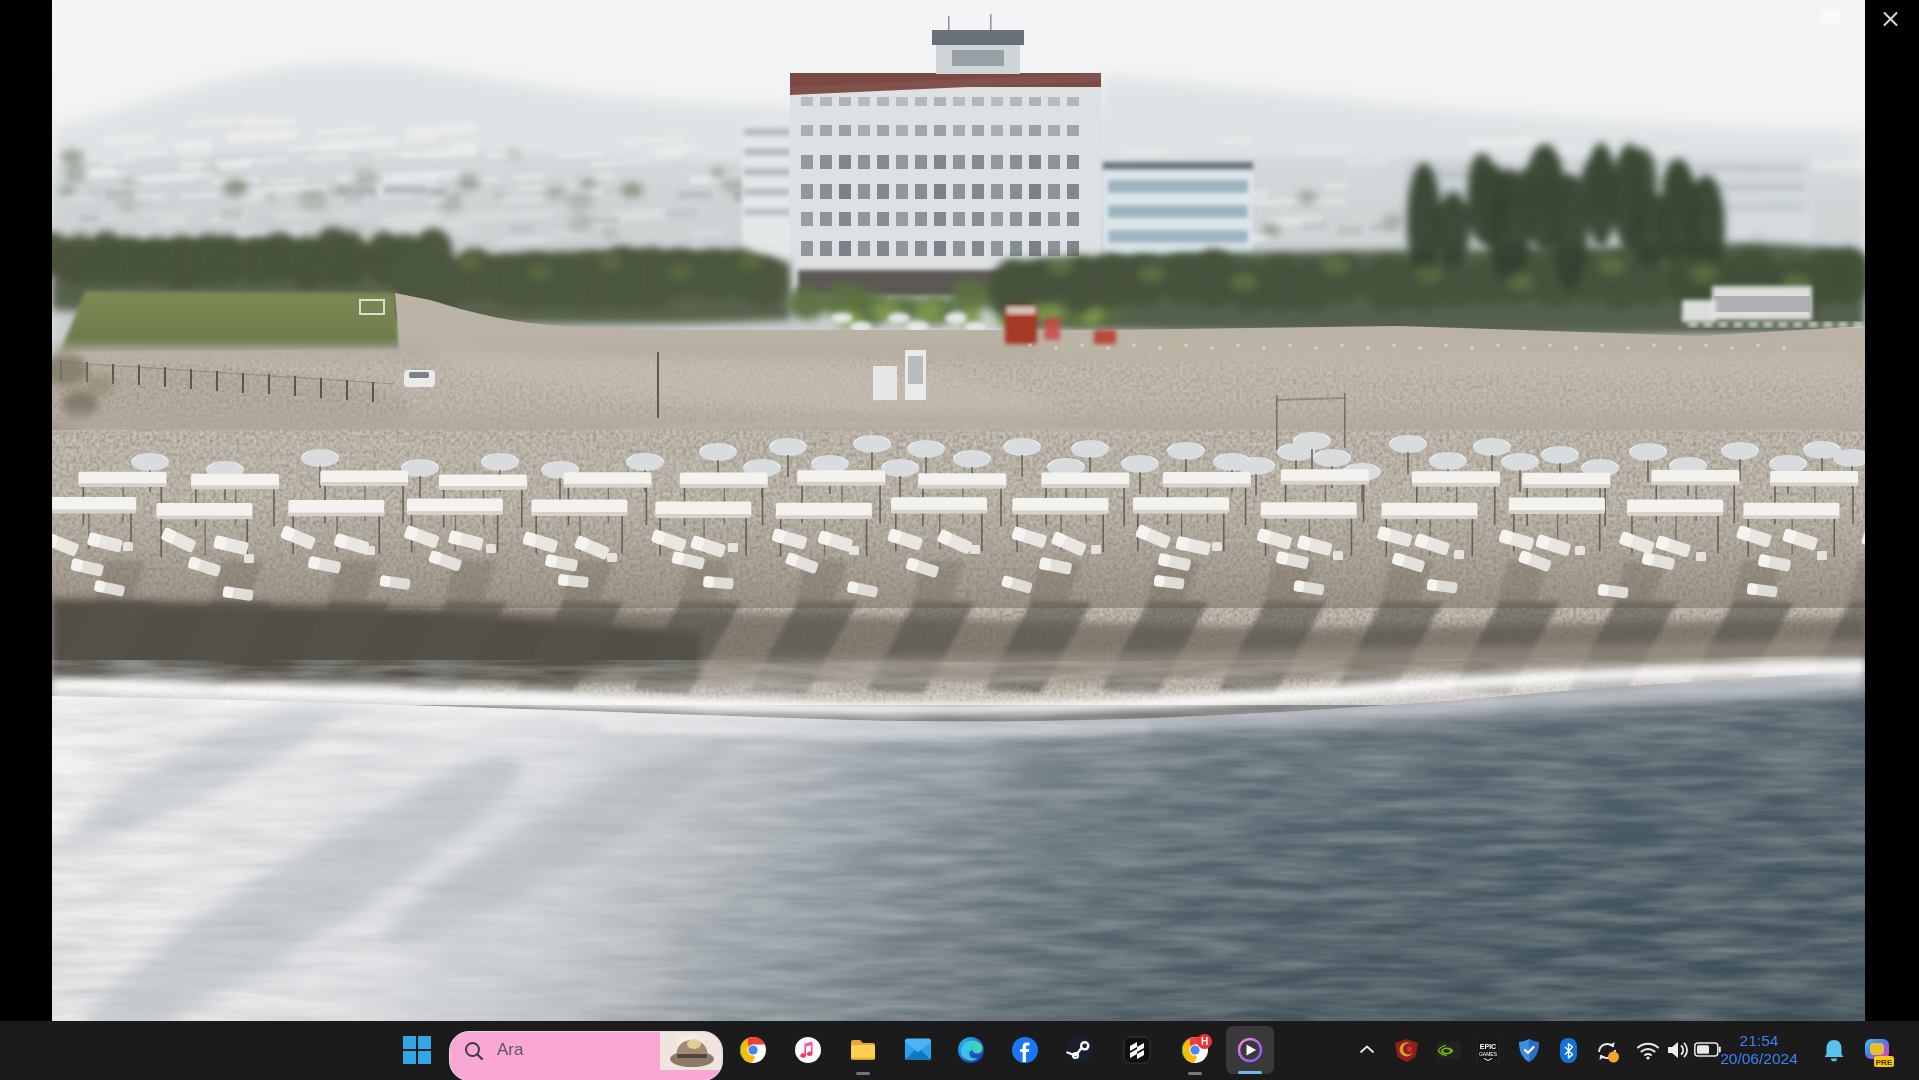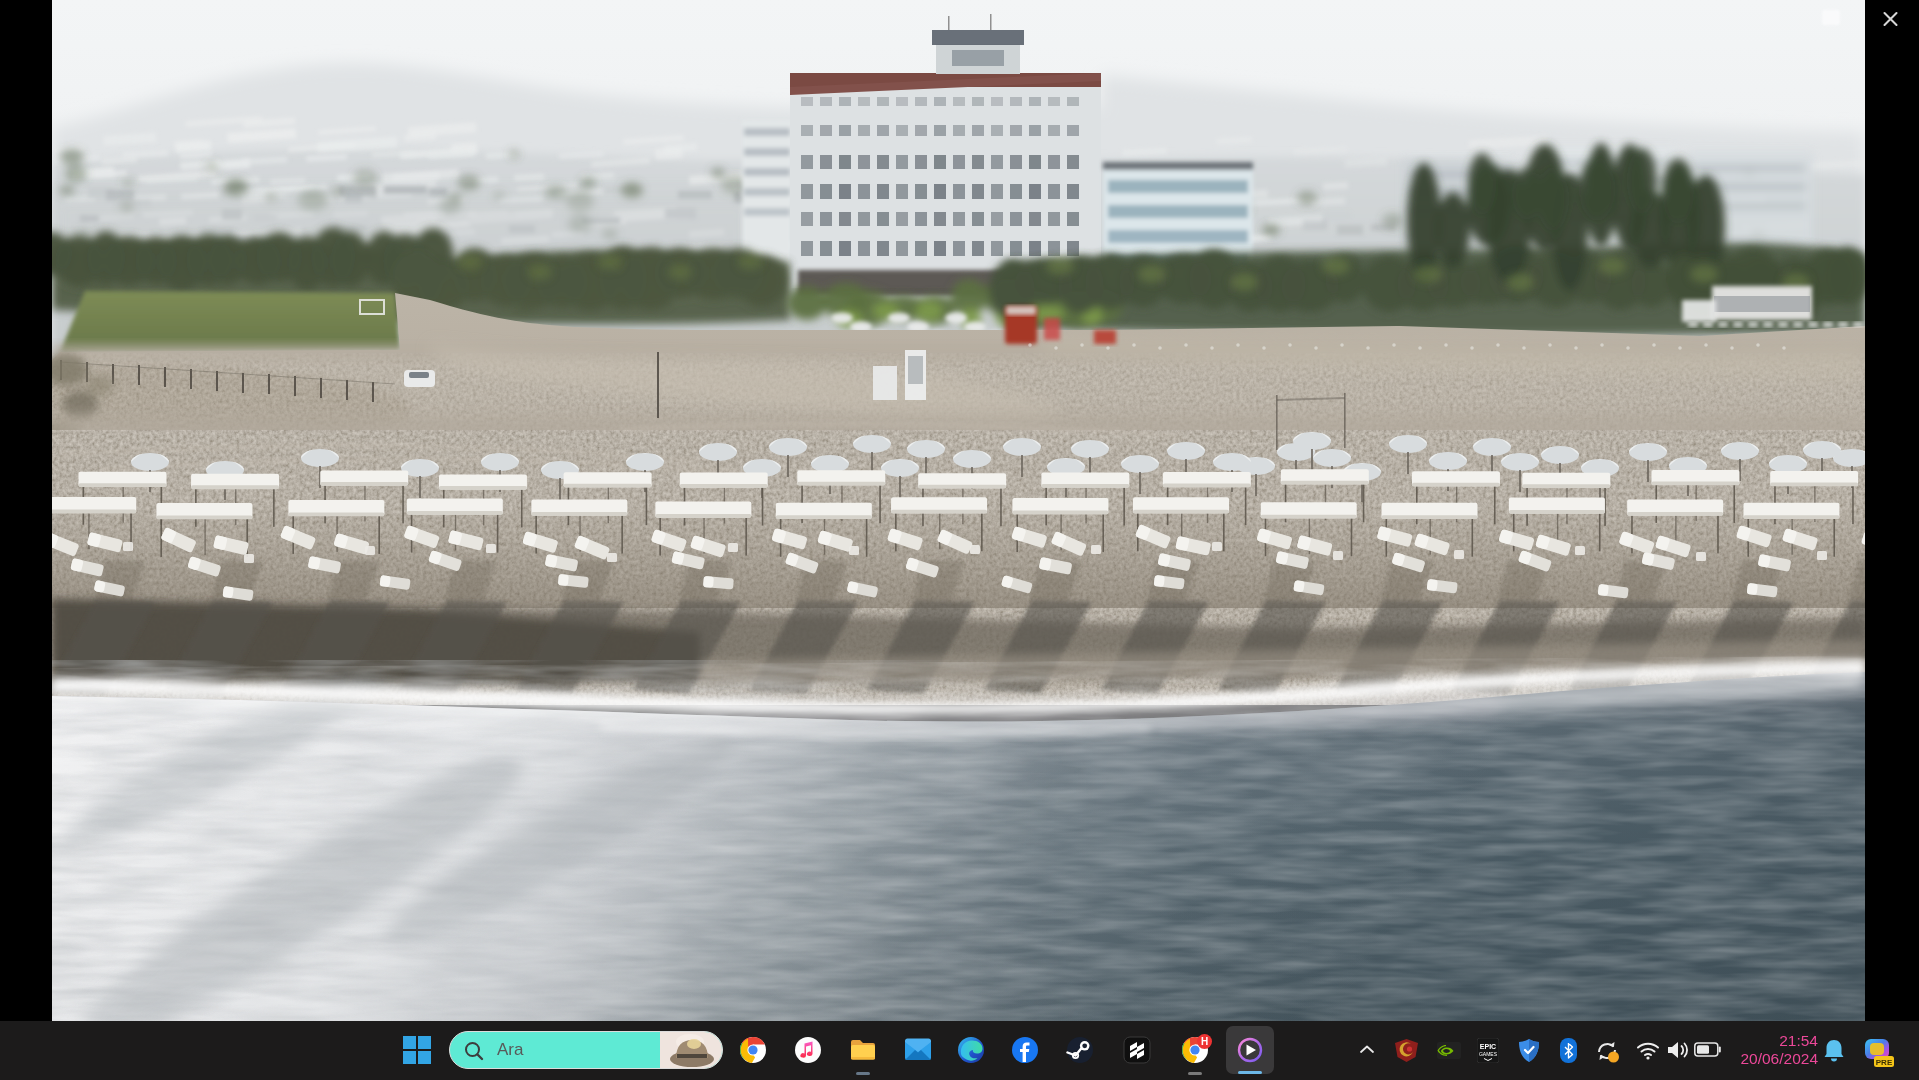--- a/index.html
+++ b/index.html
@@ -1420,21 +1420,21 @@
 </svg>
 <div style="position:absolute;left:1822px;top:10px;width:18px;height:15px;border-radius:3px;background:#fdfdfe;opacity:0.7;filter:blur(1.2px)"></div>
 
 <div style="position:absolute;left:0;top:1021px;width:1919px;height:59px;background:#1c1b1b"></div>
 <svg style="position:absolute;left:403px;top:1036px" width="28" height="28" viewBox="0 0 28 28">
 <rect x="0" y="0" width="13" height="13" fill="#32a5e5"></rect>
     <rect x="15" y="0" width="13" height="13" fill="#32a5e5"></rect>
 <rect x="0" y="15" width="13" height="13" fill="#32a5e5"></rect>
     <rect x="15" y="15" width="13" height="13" fill="#32a5e5"></rect>
 </svg>
-<div style="position:absolute;left:449px;top:1031px;width:274px;height:38px;background:#5eead4;border:1px solid #dcdcdc;border-radius:20px;box-sizing:border-box;overflow:hidden">
+<div style="position:absolute;left:449px;top:1031px;width:274px;height:50px;background:#f9a8d4;border:1px solid #dcdcdc;border-radius:20px;box-sizing:border-box;overflow:hidden">
 <svg style="position:absolute;left:13px;top:8px" width="22" height="22" viewBox="0 0 22 22">
       <circle cx="9.5" cy="9.5" r="6.5" fill="none" stroke="#3d3d3d" stroke-width="2"></circle>
       <line x1="14.5" y1="14.5" x2="19" y2="19" stroke="#3d3d3d" stroke-width="2.4" stroke-linecap="round"></line>
     </svg>
 <span style="position:absolute;left:47px;top:8px;font-family:'Liberation Sans',sans-serif;font-size:17px;color:#595959">Ara</span>
 <div style="position:absolute;right:0;top:0;width:62px;height:38px;background:#efe4de">
 <svg width="62" height="38" viewBox="0 0 62 38">
 <ellipse cx="30" cy="10" rx="14" ry="8" fill="#f5ece6"></ellipse>
 <ellipse cx="32" cy="27" rx="22" ry="8" fill="#8d7a66"></ellipse>
 <path d="M16,26 C16,14 22,8 32,8 C42,8 48,14 48,26 Z" fill="#a08b72"></path>
@@ -1571,21 +1571,21 @@
 <svg style="position:absolute;left:1666px;top:1040px" width="25" height="20" viewBox="0 0 25 20">
 <path d="M2,7 h4 l6,-5 v16 l-6,-5 h-4 Z" fill="#eee"></path>
 <path d="M15.5,6 a5.5,5.5 0 0 1 0,8" fill="none" stroke="#eee" stroke-width="1.8" stroke-linecap="round"></path>
 <path d="M18.5,3.5 a9.5,9.5 0 0 1 0,13" fill="none" stroke="#eee" stroke-width="1.8" stroke-linecap="round"></path>
 </svg>
 <svg style="position:absolute;left:1694px;top:1042px" width="27" height="15" viewBox="0 0 27 15">
 <rect x="0.8" y="1" width="23" height="13" rx="3" fill="none" stroke="#e8e8e8" stroke-width="1.5"></rect>
 <rect x="3" y="3.2" width="12" height="8.6" rx="1.5" fill="#e8e8e8"></rect>
 <rect x="24.8" y="4.5" width="2" height="6" rx="1" fill="#e8e8e8"></rect>
 </svg>
-<div style="position:absolute;left:1700px;top:1032px;width:118px;height:38px;font-family:'Liberation Sans',sans-serif;color:#ec4899;font-size:15.5px;text-align:right;line-height:18px">21:54<br>20/06/2024</div>
+<div style="position:absolute;left:1700px;top:1032px;width:118px;height:38px;font-family:'Liberation Sans',sans-serif;color:#3b82f6;font-size:15.5px;text-align:center;line-height:18px">21:54<br>20/06/2024</div>
 <svg style="position:absolute;left:1823px;top:1038px" width="22" height="25" viewBox="0 0 22 25">
 <path d="M11,2 C15.5,2 18.5,5.5 18.5,10 L18.5,16 L20.5,19 L1.5,19 L3.5,16 L3.5,10 C3.5,5.5 6.5,2 11,2 Z" fill="#5bc1ef"></path>
 <path d="M8,20.5 a3,3 0 0 0 6,0 Z" fill="#5bc1ef"></path>
 </svg>
 <svg style="position:absolute;left:1862px;top:1036px" width="34" height="32" viewBox="0 0 34 32">
 <defs>
       <linearGradient id="cpg" x1="0" y1="0" x2="1" y2="1">
         <stop offset="0" stop-color="#3cc6f5"></stop>
         <stop offset="0.45" stop-color="#4a7de8"></stop>
         <stop offset="0.75" stop-color="#b44de0"></stop>

